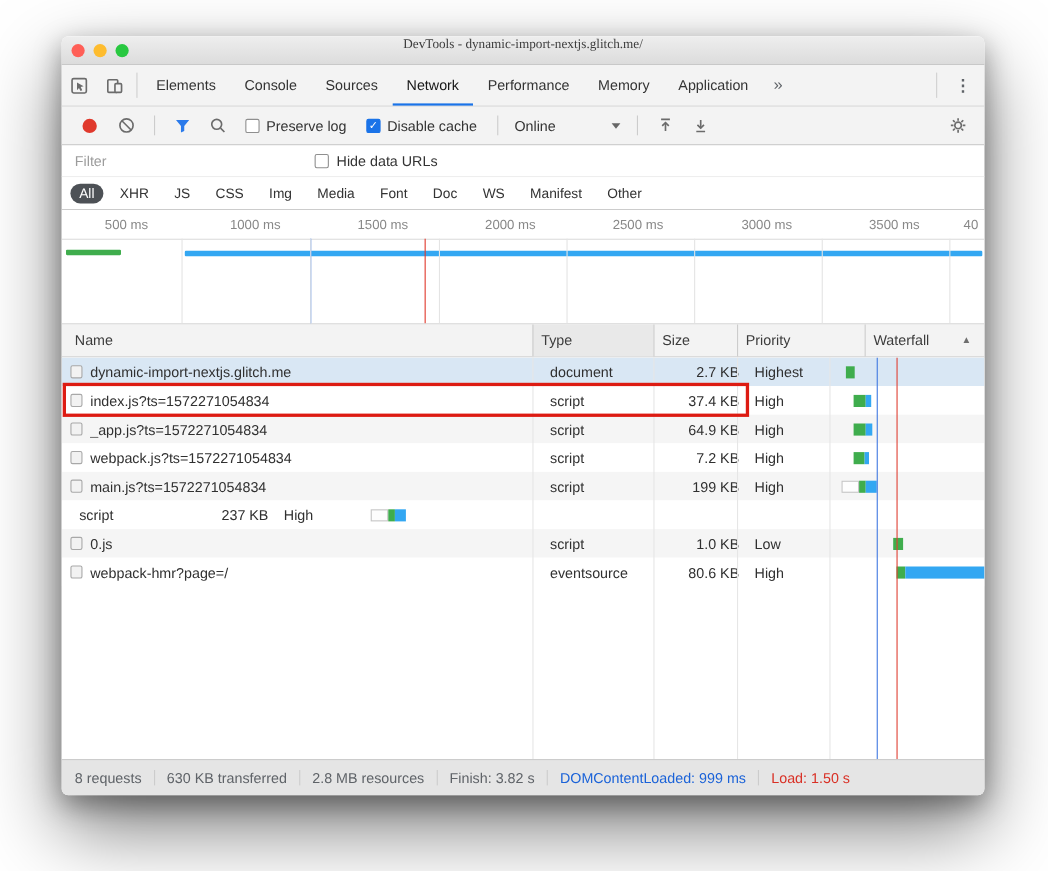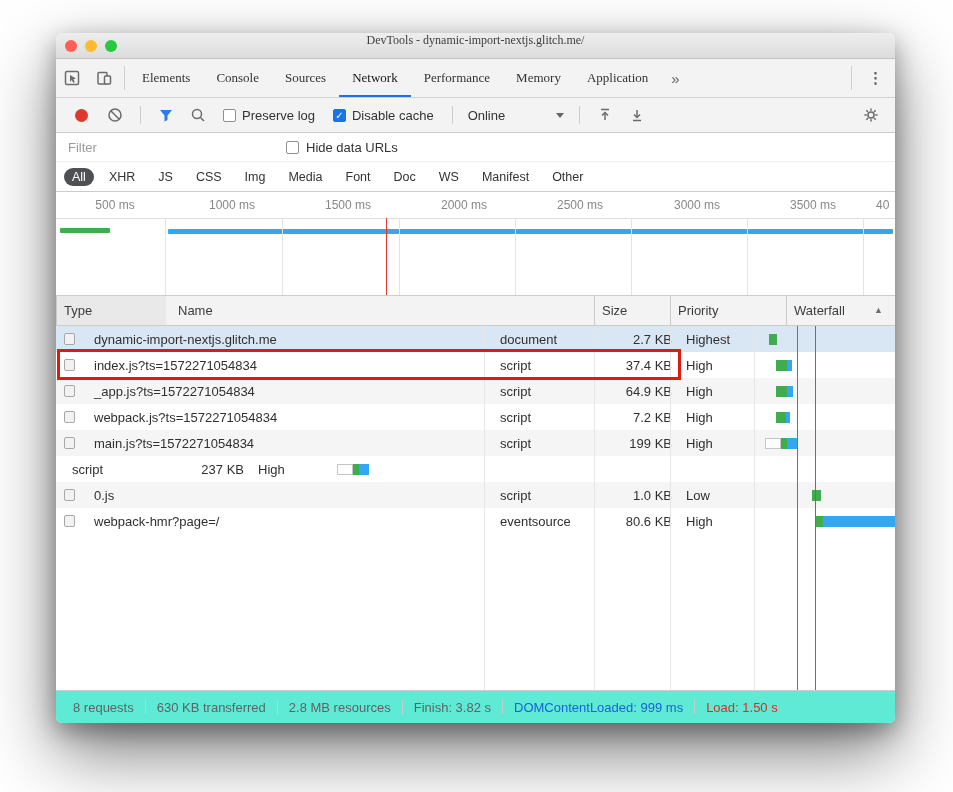--- a/index.html
+++ b/index.html
@@ -22,21 +22,21 @@
   .light { width: 12px; height: 12px; border-radius: 50%; }
   .light.red { background: #ff5f57; } .light.yellow { background: #febc2e; }
   .light.green { background: #28c840; }
   .title-text { font-size: 12px; color: #3d3d3d; }
 
   
   .tabbar { flex: 0 0 33px; background: #f3f3f3; border-bottom: 1px solid #d2d2d2;
     display: flex; align-items: stretch; }
   .tool-icon-btn { width: 32px; display: flex; align-items: center; justify-content: center; }
   .vsep { width: 1px; background: #d0d0d0; margin: 7px 4px; }
-  .tab { padding: 11px 13px; display: flex; align-items: center; color: #333; position: relative; font-size: 13px; font-family: Liberation Serif, serif; }
+  .tab { padding: 11px 13px; display: flex; align-items: center; color: #333; position: relative; font-size: 13px; }
   .tab.active { color: #161616; }
   .tab.active::after { content:""; position:absolute; left:0; right:0; bottom:0; height:2px; background:#1a73e8; }
   .overflow-btn { padding: 0 10px; display:flex; align-items:center; color:#5f6368; font-size: 15px; }
   .tabbar-right { margin-left: auto; display: flex; align-items: stretch; }
   .kebab { padding: 0 12px; display:flex; align-items:center; color:#5f6368; font-size: 15px; font-weight: bold; }
 
   
   .toolbar { flex: 0 0 35px; background: #f3f3f3; border-bottom: 1px solid #ccc;
     display: flex; align-items: center; padding: 0 8px; }
   .record-dot { width: 13px; height: 13px; border-radius: 50%; background: #e0392c; margin: 0 11px; }
@@ -88,21 +88,21 @@
   .h-size { width: 76px; }
   .h-priority { width: 84px; }
   .h-waterfall { flex: 1; position: relative; margin-left: 32px; }
   .sort-tri { position: absolute; right: 12px; top: 0; font-size: 9px; color: #6e6e6e; line-height: 29px; }
 
   .grid-body { flex: 1; position: relative; overflow: hidden; background: #fff; }
   .rows-layer { position: absolute; left: 0; top: 0; right: 0; }
   .net-row { height: 26px; display: flex; align-items: center; background: #fff; }
   .net-row.stripe { background: #f5f5f5; }
   .net-row.selected { background: #d9e7f4; }
-  .c-name { width: 428px; display: flex; align-items: center; gap: 19px; padding-left: 8px;
+  .c-name { width: 428px; display: flex; align-items: center; gap: 7px; padding-left: 8px;
     white-space: nowrap; overflow: hidden; }
   .file-icon { width: 11px; height: 12px; border: 1px solid #a8a8a8; border-radius: 2px;
     background: #f2f2f2; flex: 0 0 auto; }
   .c-type { width: 110px; padding-left: 7px; margin-left: 9px; }
   .c-size { width: 76px; padding-right: 7px; text-align: right; }
   .c-priority { width: 84px; padding-left: 7px; }
   .c-waterfall { flex: 1; position: relative; height: 100%; }
   .wf-seg { position: absolute; top: 8px; height: 11px; display: block; }
   .wf-green { background: #3fad4d; }
   .wf-blue { background: #33a7f2; }
@@ -111,22 +111,22 @@
   .col-line { position: absolute; top: 0; bottom: 0; width: 1px; background: #e6e6e6; }
   .col-line.l1 { left: 428px; } .col-line.l2 { left: 538px; }
   .col-line.l3 { left: 614px; } .col-line.l4 { left: 698px; }
   .wf-line { position: absolute; top: 0; bottom: 0; width: 1px; z-index: 3; }
   .wf-line.dcl { left: 741px; background: #4179e1; }
   .wf-line.load { left: 759px; background: #e04134; }
   .row-highlight { position: absolute; left: 1px; top: 23px; width: 624px; height: 31px;
     border: 3px solid #dd1b12; z-index: 5; }
 
   
-  .statusbar { flex: 0 0 33px; border-top: 1px solid #ccc; background: #5eead4;
-    display: flex; align-items: center; padding: 0 17px; color: #5f6368; font-size: 13px; }
+  .statusbar { flex: 0 0 33px; border-top: 1px solid #ccc; background: #e5e5e5;
+    display: flex; align-items: center; padding: 0 12px; color: #5f6368; font-size: 13px; }
   .status-sep { width: 1px; height: 14px; background: #ccc; margin: 0 11px; }
   .status-item.blue { color: #1a62d8; }
   .status-item.red { color: #d93025; }
 
   svg .stroke { stroke: #6b6b6b; stroke-width: 1.5; fill: none; }
 </style>
 </head>
 <body>
 
 <div class="window">
@@ -275,22 +275,22 @@
       <div class="ov-tick" style="left: 176px;">1000 ms</div>
       <div class="ov-tick" style="left: 292px;">1500 ms</div>
       <div class="ov-tick" style="left: 408px;">2000 ms</div>
       <div class="ov-tick" style="left: 524px;">2500 ms</div>
       <div class="ov-tick" style="left: 641px;">3000 ms</div>
       <div class="ov-tick" style="left: 757px;">3500 ms</div>
       <div class="ov-tick" style="left: 820px; transform: none;">40</div>
     </div>
 
   <div class="grid-header">
+    <div class="h-cell h-name">Name</div>
     <div class="h-cell h-type">Type</div>
-    <div class="h-cell h-name">Name</div>
     <div class="h-cell h-size">Size</div>
     <div class="h-cell h-priority">Priority</div>
     <div class="h-cell h-waterfall">
       <span>Waterfall</span>
       <span class="sort-tri">▲</span>
     </div>
   </div>
 
   <div class="grid-body">
     <div class="rows-layer" id="rows-container">

